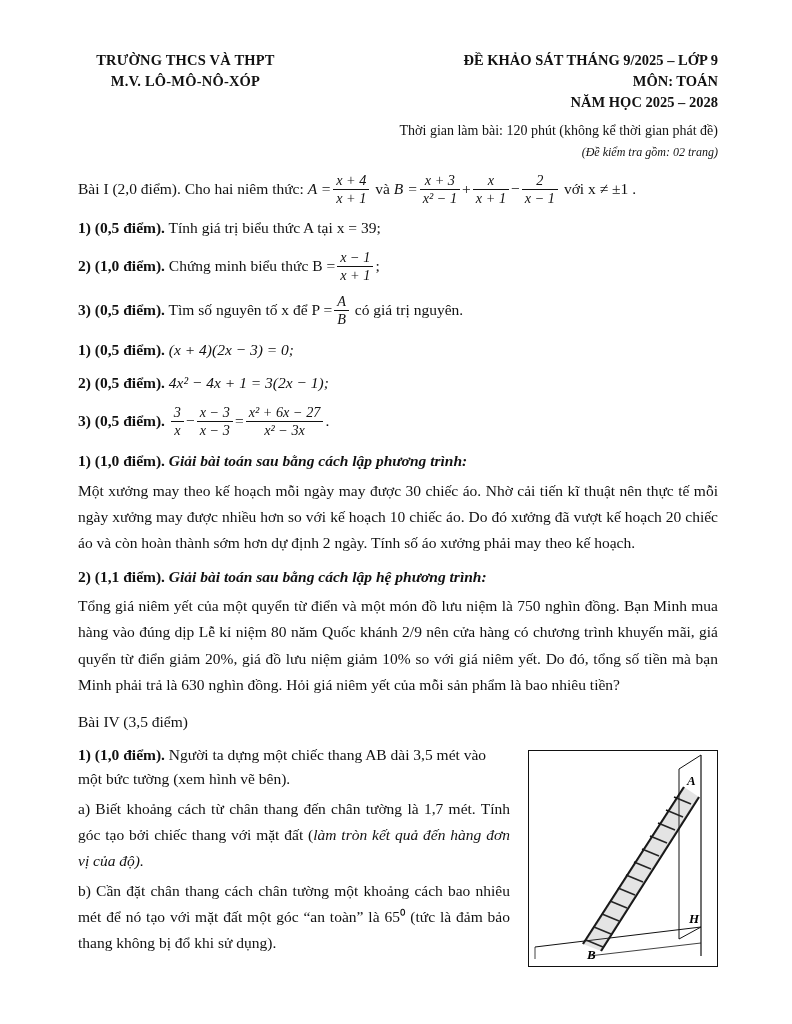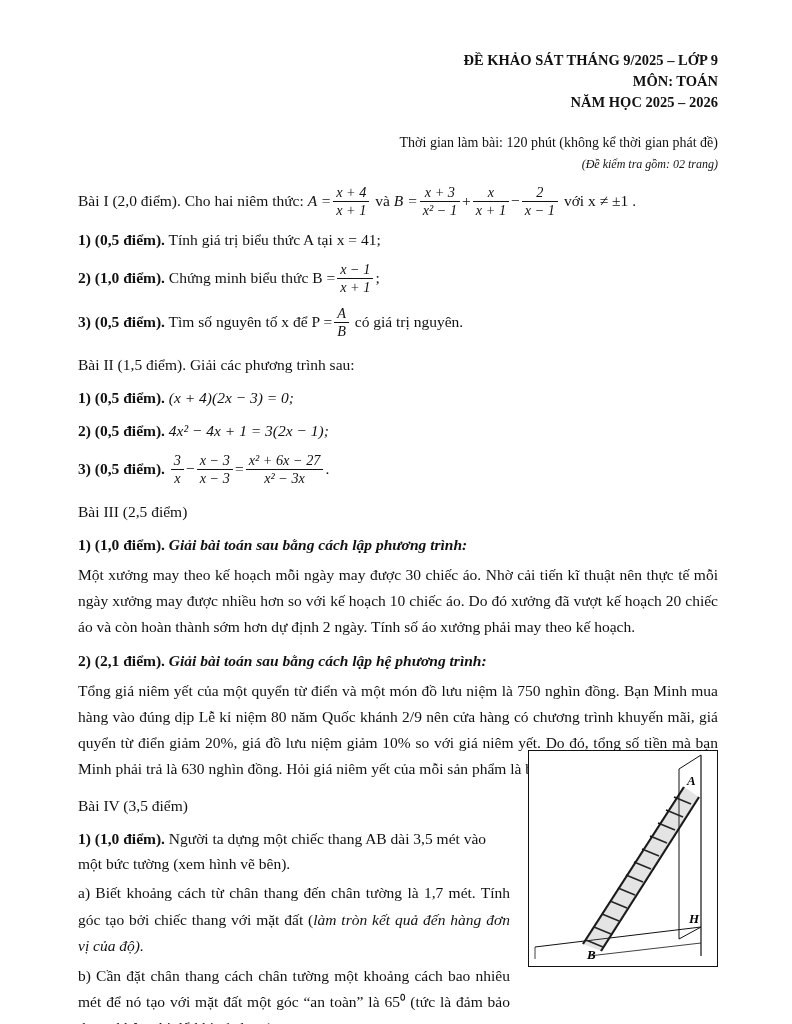--- a/index.html
+++ b/index.html
@@ -47,21 +47,21 @@
     flex: 1;
     text-align: right;
     font-size: 14.5px;
     line-height: 1.45;
   }
   .exam .l1, .exam .l2, .exam .l3 {
     font-weight: bold;
   }
   .exam .l4 {
     font-size: 14px;
-    margin-top: 20px;
+    margin-top: 8px;
   }
   .exam .l5 {
     font-style: italic;
     font-size: 12px;
     margin-top: 3px;
   }
 
   
   .block {
     margin-top: 11px;
@@ -150,90 +150,87 @@
     font-size: 13px;
   }
 </style>
 </head>
 <body>
 
 <div class="page">
   <div class="content">
 
     <div class="header">
+      <div class="school">
+        <div>TRƯỜNG THCS VÀ THPT</div>
+        <div>M.V. LÔ-MÔ-NÔ-XÓP</div>
+      </div>
       <div class="exam">
         <div class="l1">ĐỀ KHẢO SÁT THÁNG 9/2025 – LỚP 9</div>
         <div class="l2">MÔN: TOÁN</div>
-        <div class="l3">NĂM HỌC 2025 – 2026</div>
+        <div class="l3">NĂM HỌC 2025 – 2028</div>
         <div class="l4">Thời gian làm bài: 120 phút (không kể thời gian phát đề)</div>
         <div class="l5">(Đề kiểm tra gồm: 02 trang)</div>
       </div>
     </div>
 
     <div class="block">
       <span class="b-title">Bài I (2,0 điểm).</span>
       <span>Cho hai niêm thức:</span>
       <span class="m">
         <span>A =</span><span class="frac"><span class="num">x + 4</span><span class="den">x + 1</span></span>
       </span>
       <span>và</span>
       <span class="m">
         <span>B =</span><span class="frac"><span class="num">x + 3</span><span class="den">x² − 1</span></span><span class="mu">+</span><span class="frac"><span class="num">x</span><span class="den">x + 1</span></span><span class="mu">−</span><span class="frac"><span class="num">2</span><span class="den">x − 1</span></span>
       </span>
       <span class="m mu">với  x ≠ ±1 .</span>
     </div>
 
     <div class="q">
       <span class="lead">1) (0,5 điểm).</span>
-      <span>Tính giá trị biểu thức A tại x = 41;</span>
+      <span>Tính giá trị biểu thức A tại x = 39;</span>
     </div>
 
     <div class="q">
       <span class="lead">2) (1,0 điểm).</span>
       <span>Chứng minh biểu thức B =</span><span class="m"><span class="frac"><span class="num">x − 1</span><span class="den">x + 1</span></span></span><span>;</span>
     </div>
 
     <div class="q">
       <span class="lead">3) (0,5 điểm).</span>
       <span>Tìm số nguyên tố x để P =</span><span class="m"><span class="frac"><span class="num">A</span><span class="den">B</span></span></span>
       <span>có giá trị nguyên.</span>
     </div>
 
-    <div class="block">
-      <span class="b-title">Bài II (1,5 điểm).</span>
-      <span>Giải các phương trình sau:</span>
-    </div>
 
     <div class="q">
       <span class="lead">1) (0,5 điểm).</span>
       <span class="m">(x + 4)(2x − 3) = 0;</span>
     </div>
 
     <div class="q">
       <span class="lead">2) (0,5 điểm).</span>
       <span class="m">4x² − 4x + 1 = 3(2x − 1);</span>
     </div>
 
     <div class="q">
       <span class="lead">3) (0,5 điểm).</span>
       <span class="m"><span class="frac"><span class="num">3</span><span class="den">x</span></span><span class="mu">−</span><span class="frac"><span class="num">x − 3</span><span class="den">x − 3</span></span><span class="mu">=</span><span class="frac"><span class="num">x² + 6x − 27</span><span class="den">x² − 3x</span></span><span class="mu">.</span></span>
     </div>
 
-    <div class="block">
-      <span class="b-title">Bài III (2,5 điểm)</span>
-    </div>
 
     <div class="q">
       <span class="lead">1) (1,0 điểm).</span>
       <span class="bi">Giải bài toán sau bằng cách lập phương trình:</span>
     </div>
     <div class="para">Một xưởng may theo kế hoạch mỗi ngày may được 30 chiếc áo. Nhờ cải tiến kĩ thuật nên thực tế mỗi ngày xưởng may được nhiều hơn so với kế hoạch 10 chiếc áo. Do đó xưởng đã vượt kế hoạch 20 chiếc áo và còn hoàn thành sớm hơn dự định 2 ngày. Tính số áo xưởng phải may theo kế hoạch.</div>
 
     <div class="q">
-      <span class="lead">2) (2,1 điểm).</span>
+      <span class="lead">2) (1,1 điểm).</span>
       <span class="bi">Giải bài toán sau bằng cách lập hệ phương trình:</span>
     </div>
     <div class="para">Tổng giá niêm yết của một quyển từ điển và một món đồ lưu niệm là 750 nghìn đồng. Bạn Minh mua hàng vào đúng dịp Lễ kỉ niệm 80 năm Quốc khánh 2/9 nên cửa hàng có chương trình khuyến mãi, giá quyển từ điển giảm 20%, giá đồ lưu niệm giảm 10% so với giá niêm yết. Do đó, tổng số tiền mà bạn Minh phải trả là 630 nghìn đồng. Hỏi giá niêm yết của mỗi sản phẩm là bao nhiêu tiền?</div>
 
     <div class="block">
       <span class="b-title">Bài IV (3,5 điểm)</span>
     </div>
 
     <div class="q4row">
       <div class="q4left">

